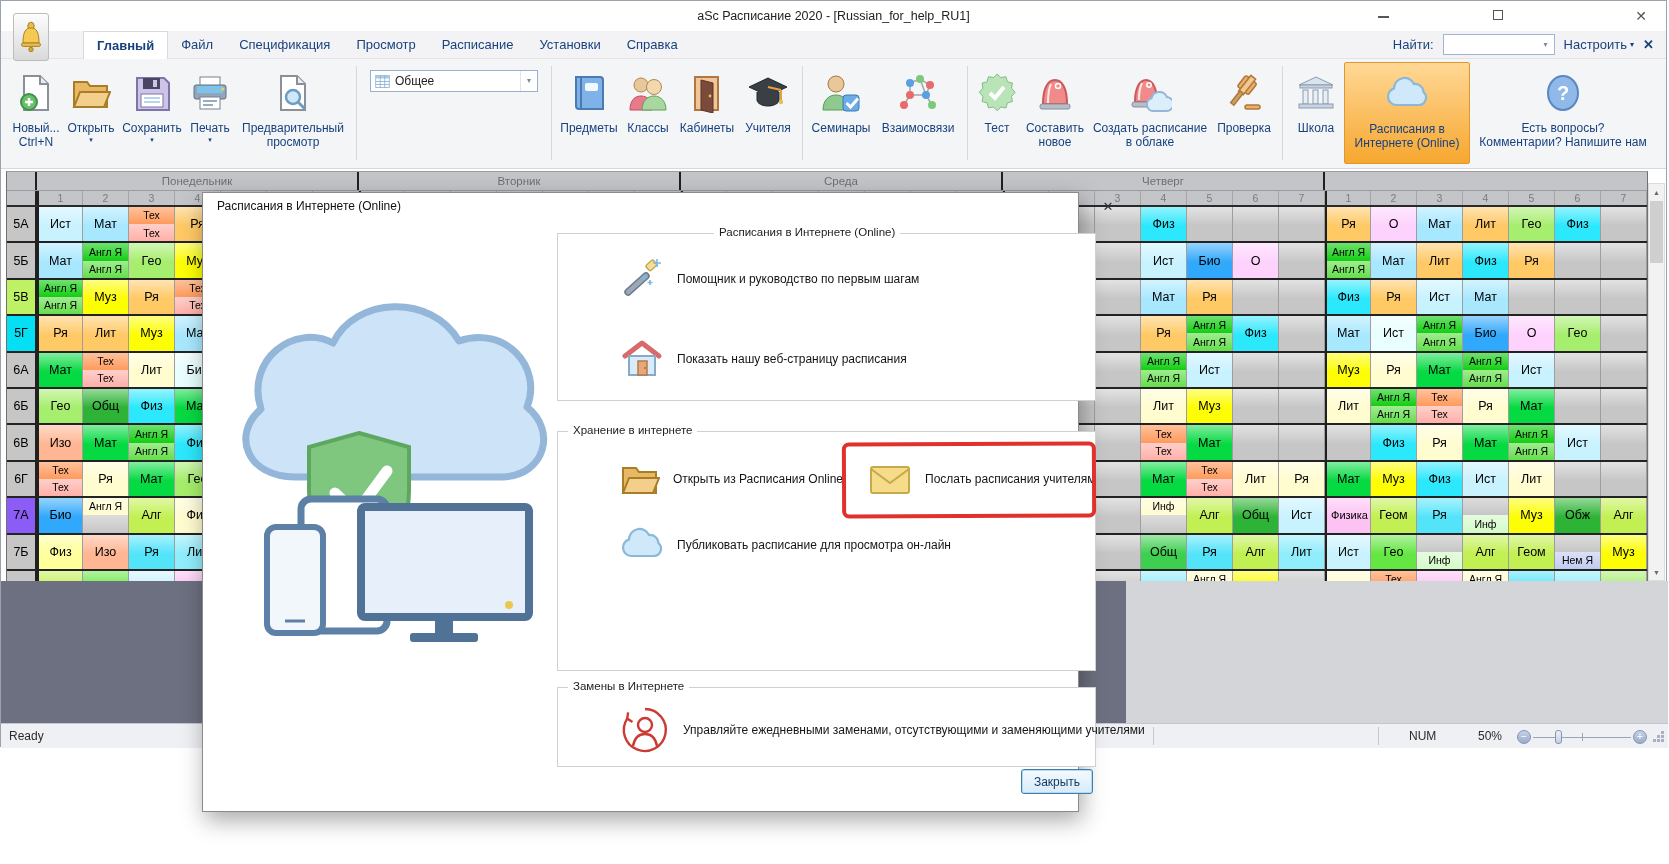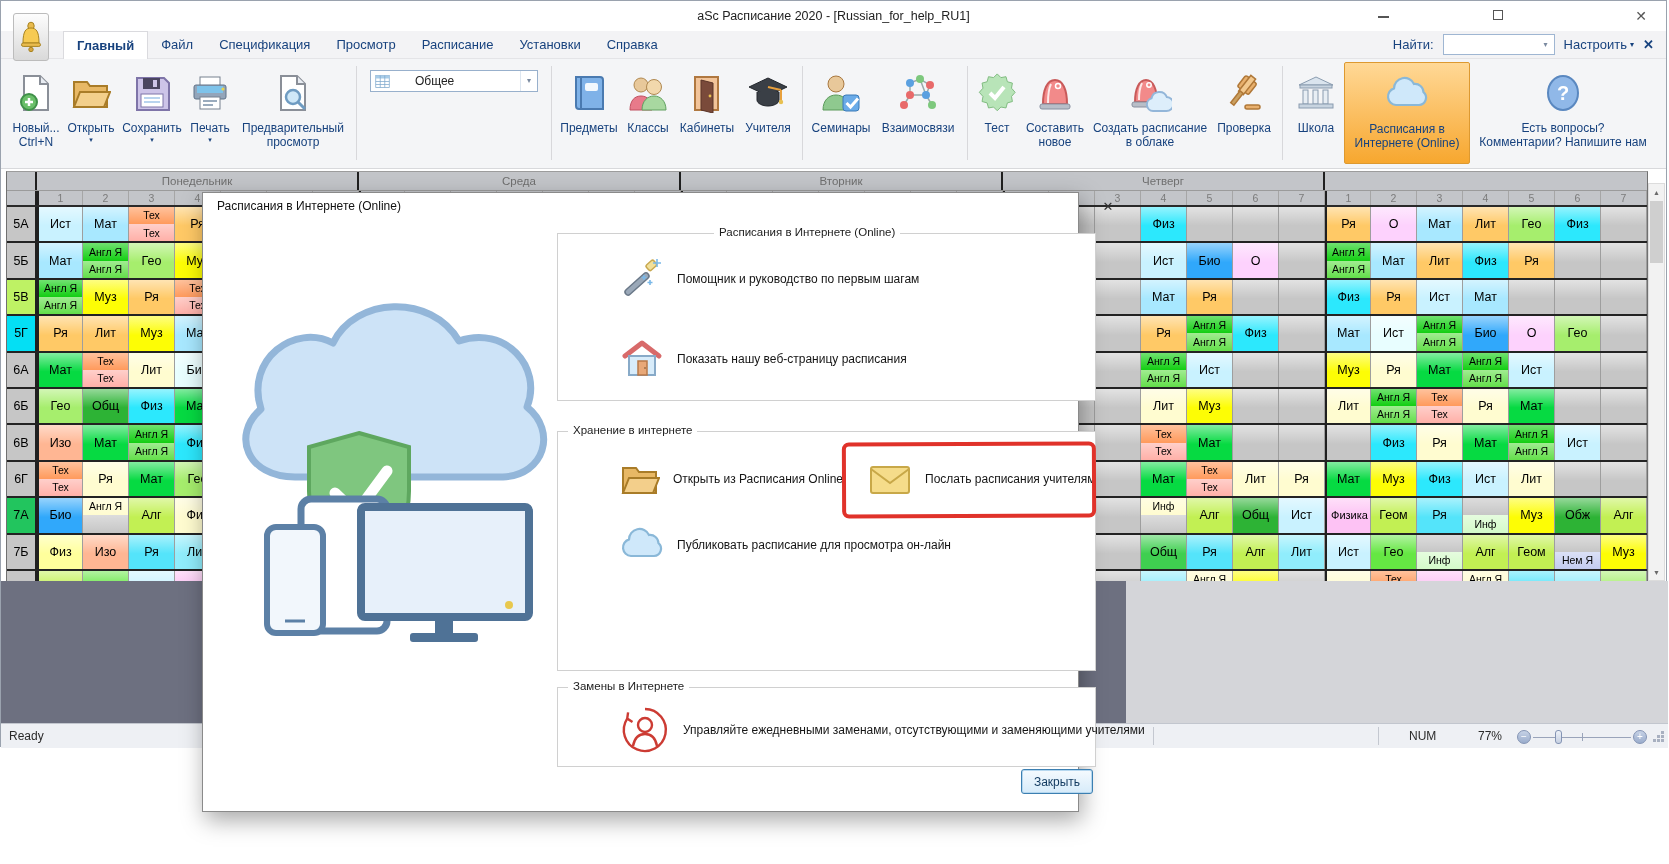--- a/index.html
+++ b/index.html
@@ -13,39 +13,39 @@
   .wc{position:absolute;top:5px;width:20px;height:20px;cursor:default;}
   .wc-min{left:1372px;} .wc-min i{display:block;width:11px;height:1.5px;background:#555;margin:10px auto 0;}
   .wc-max{left:1487px;} .wc-max i{display:block;width:10px;height:10px;border:1.5px solid #555;margin:4px auto 0;box-sizing:border-box;}
   .wc-close{left:1630px;text-align:center;font-size:14px;color:#555;line-height:20px;}
 
   
   .logo{position:absolute;left:12px;top:12px;width:34px;height:46px;background:linear-gradient(#fdfdfd,#d9d9d9);border:1px solid #bcbcbc;border-radius:3px;z-index:6;display:flex;align-items:center;justify-content:center;}
 
   
   .tabrow{position:absolute;left:0;top:30px;width:100%;height:28px;background:#f3f3f5;border-bottom:1px solid #e4e4e7;box-sizing:border-box;}
-  .tabs{position:absolute;left:62px;top:0;height:28px;display:flex;}
+  .tabs{position:absolute;left:82px;top:0;height:28px;display:flex;}
   .tab{padding:6px 13px 0;font-size:13px;color:#17427e;height:28px;box-sizing:border-box;}
   .tab.sel{background:#fff;font-weight:bold;border:1px solid #dadade;border-bottom:none;}
   .findwrap{position:absolute;right:12px;top:3px;display:flex;align-items:center;gap:9px;font-size:13px;color:#17427e;}
   .findbox{width:112px;height:21px;background:#fff;border:1px solid #9fb6d2;display:flex;align-items:center;box-sizing:border-box;}
   .findbox input{flex:1;border:none;outline:none;height:17px;width:90px;font-size:12px;}
   .findbox .caretcell{width:16px;text-align:center;color:#7a8aa0;font-size:8px;}
   .custom{display:flex;align-items:center;gap:3px;}
   .custom .cc{font-size:8px;}
   .ribclose{font-weight:bold;color:#17427e;font-size:13px;}
 
   
   .ribbon{position:absolute;left:0;top:58px;width:100%;height:110px;background:#f4f5f7;border-bottom:1px solid #d8d9dc;box-sizing:border-box;display:flex;align-items:flex-start;padding:3px 0 0 8px;}
   .rbtn{display:flex;flex-direction:column;align-items:center;color:#17427e;font-size:12px;line-height:1.18;text-align:center;padding-top:3px;white-space:nowrap;box-sizing:border-box;}
   .rbtn .ric{height:56px;display:flex;align-items:center;justify-content:center;}
   .rbtn .rcaret{font-size:7px;color:#17427e;margin-top:1px;}
   .rbtn.hl{background:linear-gradient(#ffd896,#f7a72f);border:1px solid #dd9930;border-radius:2px;height:102px;}
   .rsep{width:1px;background:#d8d8db;height:94px;margin:4px 5px 0;flex:none;}
-  .rcombo{margin:8px 8px 0;width:168px;height:22px;background:#fff;border:1px solid #98b0cc;display:flex;align-items:center;font-size:12px;color:#222;box-sizing:border-box;flex:none;gap:20px;}
+  .rcombo{margin:8px 8px 0;width:168px;height:22px;background:#fff;border:1px solid #98b0cc;display:flex;align-items:center;font-size:12px;color:#222;box-sizing:border-box;flex:none;}
   .rcombo .ic{margin:0 5px 0 4px;display:flex;}
   .rcombo .rcv{flex:1;}
   .rcombo .rcaret{width:16px;text-align:center;color:#7a8aa0;font-size:8px;border-left:1px solid #dde6f0;align-self:stretch;line-height:20px;}
   .ic{display:inline-flex;align-items:center;justify-content:center;}
 
   
   .grid{position:absolute;left:5px;top:170px;width:1640px;border:1px solid #707070;border-top:1px solid #9c9c9c;box-sizing:content-box;background:#c6c6c6;}
   .dayband{display:flex;height:18px;background:#c3c5c9;border-bottom:1px solid #9b9b9b;}
   .dayspacer{width:30px;border-right:2px solid #202020;box-sizing:border-box;}
   .daycell{width:322px;box-sizing:border-box;border-right:2px solid #202020;color:#6f6f6f;font-size:11.5px;display:flex;align-items:center;justify-content:center;}
@@ -414,22 +414,22 @@
           </div>
           <div>Есть вопросы?</div>
           <div>Комментарии? Напишите нам</div>
         </div>
       </div>
 
     <div class="grid" id="grid">
         <div class="dayband">
           <div class="dayspacer"></div>
           <div class="daycell">Понедельник</div>
+          <div class="daycell">Вторник</div>
           <div class="daycell">Среда</div>
-          <div class="daycell">Вторник</div>
           <div class="daycell">Четверг</div>
         </div>
         <div class="numband">
           <div class="numspacer"></div>
           <div class="numcell ds">1</div>
           <div class="numcell">2</div>
           <div class="numcell">3</div>
           <div class="numcell">4</div>
           <div class="numcell">5</div>
           <div class="numcell">6</div>
@@ -812,21 +812,21 @@
           <div class="cell" style="background-color: rgb(255, 252, 208);">Ря</div>
           <div class="cell ds" style="background-color: rgb(6, 218, 66);">Мат</div>
           <div class="cell" style="background-color: rgb(253, 253, 5);">Муз</div>
           <div class="cell" style="background-color: rgb(44, 232, 253);">Физ</div>
           <div class="cell" style="background-color: rgb(201, 242, 255);">Ист</div>
           <div class="cell" style="background-color: rgb(255, 252, 208);">Лит</div>
           <div class="cell empty"></div>
           <div class="cell empty"></div>
         </div>
         <div class="grow">
-          <div class="hdr" style="background-color: #22c55e;">7А</div>
+          <div class="hdr" style="background-color: #8b5cf6;">7А</div>
           <div class="cell ds" style="background-color: rgb(48, 168, 251);">Био</div>
           <div class="cell split">
             <div class="half" style="background-color: rgb(255, 252, 208);">Англ Я</div>
             <div class="half" style="background-color: rgb(198, 198, 198);"></div>
           </div>
           <div class="cell" style="background-color: rgb(194, 240, 83);">Алг</div>
           <div class="cell" style="background-color: rgb(255, 252, 208);">Физ</div>
           <div class="cell empty"></div>
           <div class="cell empty"></div>
           <div class="cell empty"></div>
@@ -966,21 +966,21 @@
 
     <div class="panel-dark"></div>
     <div class="panel-light"></div>
 
     <div class="statusbar">
       <span class="sb-abs" style="left:8px">Ready</span>
       <span class="sbsep" style="left:687px"></span>
       <span class="sbsep" style="left:1152px"></span>
       <span class="sbsep" style="left:1377px"></span>
       <span class="sb-abs" style="left:1408px">NUM</span>
-      <span class="sb-abs" style="left:1477px">77%</span>
+      <span class="sb-abs" style="left:1477px">50%</span>
       <span class="zslider">
         <span class="zcirc" style="left:0">−</span>
         <span class="ztrack"></span>
           <span class="ztick"></span>
         <span class="zthumb"></span>
         <span class="zcirc" style="right:0">+</span>
       </span>
       <span class="grip">
         <svg width="13" height="13">
             <g fill="#a8b0c0">

